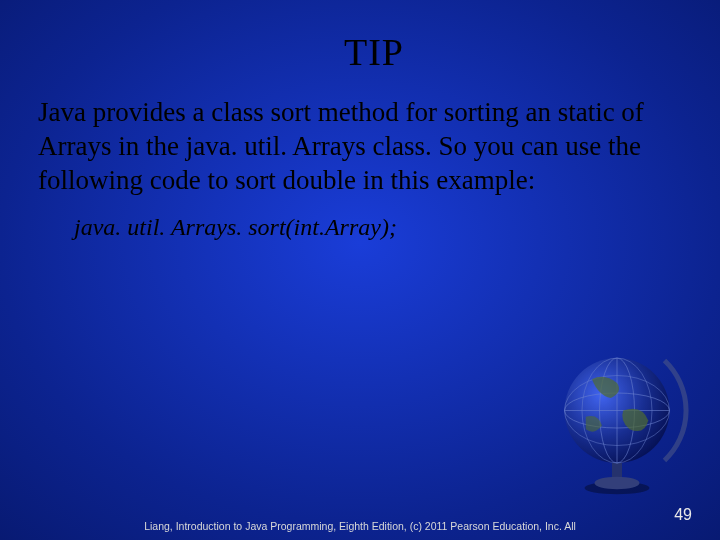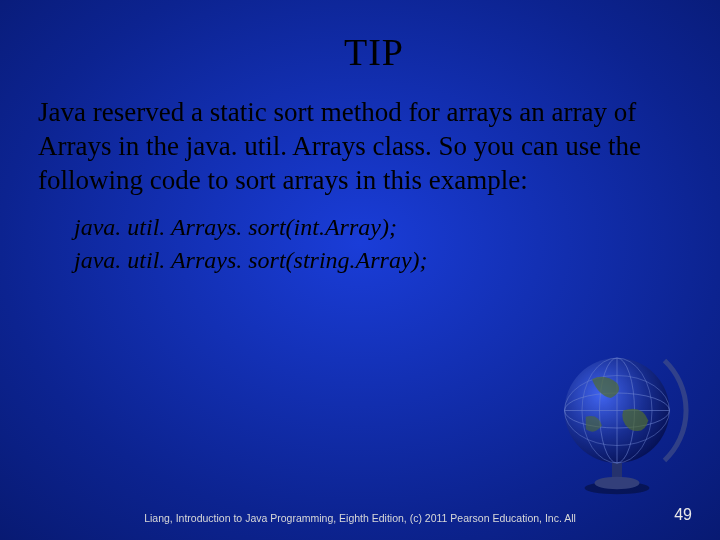--- a/index.html
+++ b/index.html
@@ -31,21 +31,21 @@
   .u {
   }
   .code-lines {
     font-size: 24px;
     line-height: 1.35;
     padding: 14px 0 0 74px;
     font-style: italic;
   }
   .footer {
     position: absolute;
-    bottom: 16px;
+    bottom: 8px;
     left: 0;
     right: 0;
     text-align: center;
     font-family: Arial, Helvetica, sans-serif;
     font-size: 10.5px;
     color: #d8d8d8;
   }
   .pagenum {
     position: absolute;
     bottom: 16px;
@@ -64,26 +64,25 @@
     pointer-events: none;
     opacity: 0.85;
   }
 </style>
 </head>
 <body>
 
 <div class="title">TIP</div>
 
 <div class="body-text">
-  <span>Java reserved a static </span><span class="u">sort</span><span> method for arrays an array of </span><span class="u">Arrays</span><span> in the </span><span class="u">java. util. Arrays</span><span> class. So you can use the following code to sort arrays in this example:</span>
+  <span>Java provides a class </span><span class="u">sort</span><span> method for sorting an static of </span><span class="u">Arrays</span><span> in the </span><span class="u">java. util. Arrays</span><span> class. So you can use the following code to sort double in this example:</span>
 </div>
 
 <div class="code-lines">
   <div>java. util. Arrays. sort(int.Array);</div>
-  <div>java. util. Arrays. sort(string.Array);</div>
 </div>
 
 <svg class="globe" viewBox="0 0 100 120">
   <defs>
     <radialGradient id="gg" cx="35%" cy="35%" r="70%">
       <stop offset="0%" stop-color="#4a6fff"></stop>
       <stop offset="60%" stop-color="#1a2f90"></stop>
       <stop offset="100%" stop-color="#061050"></stop>
     </radialGradient>
   </defs>

